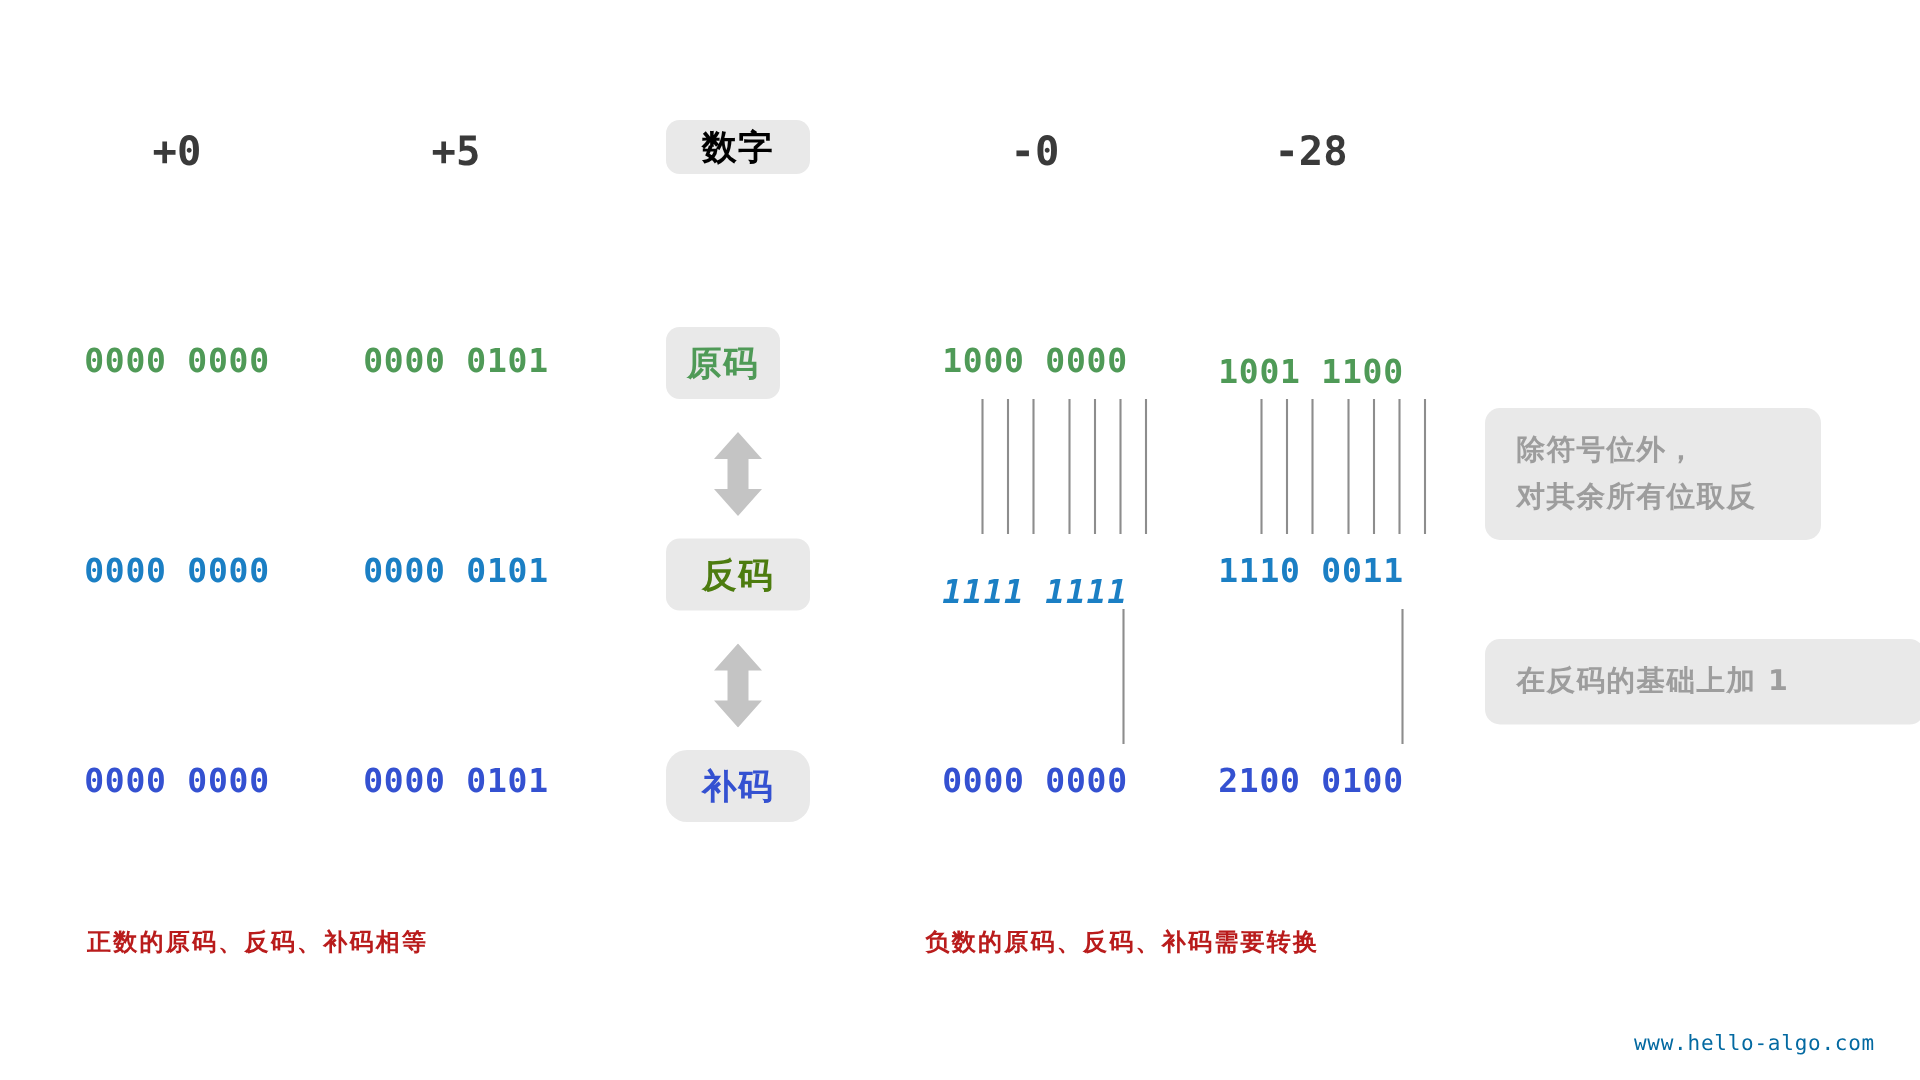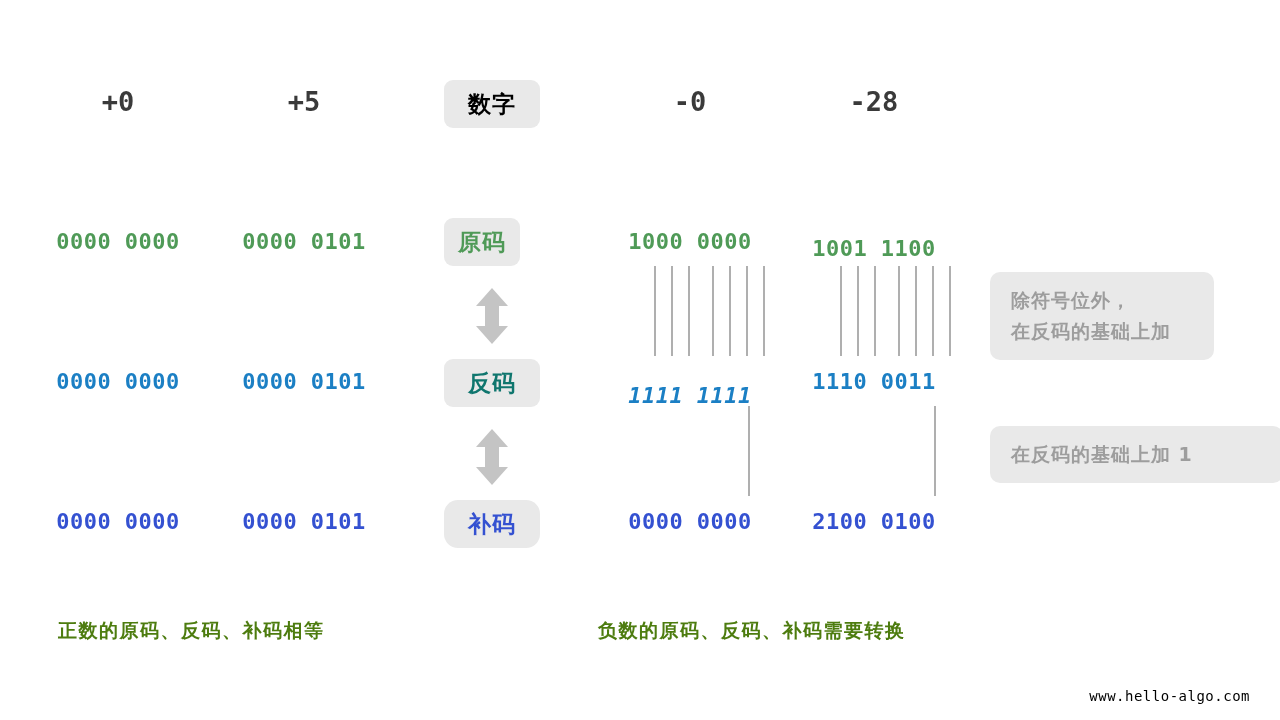--- a/index.html
+++ b/index.html
@@ -50,21 +50,21 @@
     background: #e9e9e9;
     border-radius: 9px;
     display: flex;
     align-items: center;
     justify-content: center;
     font-size: 23px;
     font-weight: bold;
     letter-spacing: 1px;
   }
   .pill.p-green  { color: #4f9a57; }
-  .pill.p-blue   { color: #0f766e; }
+  .pill.p-blue   { color: #4d7c0f; }
   .pill.p-indigo { color: #3451d1; border-radius: 14px; }
 
   
   .dbl-arrow {
     position: absolute;
   }
 
   
   .note {
     position: absolute;
@@ -76,56 +76,56 @@
     line-height: 31px;
     letter-spacing: 1px;
     padding: 13px 21px;
     box-sizing: border-box;
     white-space: pre-line;
   }
 
   
   .caption {
     position: absolute;
-    color: #4d7c0f;
-    font-size: 19px;
+    color: #b91c1c;
+    font-size: 16px;
     font-weight: bold;
     letter-spacing: 1.5px;
     white-space: nowrap;
   }
 
   
   .watermark {
     position: absolute;
     right: 30px;
     bottom: 16px;
     font-family: "DejaVu Sans Mono", "Liberation Mono", monospace;
     font-size: 14px;
-    color: #000000;
+    color: #0369a1;
     letter-spacing: 0.5px;
   }
 
   
   .connectors {
     position: absolute;
     left: 0;
     top: 0;
     width: 1280px;
     height: 720px;
     pointer-events: none;
   }
 </style>
 </head>
 <body>
 
 <div class="cell num-header" style="left:44px; top:86px; width:148px;">+0</div>
 
 <div class="cell num-header" style="left:230px; top:86px; width:148px;">+5</div>
 
-<div class="pill" style="left:444px; top:80px; width:96px; height:48px;">
+<div class="pill" style="left:444px; top:80px; width:96px; height:36px;">
   <span class="p-dark">数字</span>
 </div>
 
 <div class="cell num-header" style="left:616px; top:86px; width:148px;">-0</div>
 
 <div class="cell num-header" style="left:800px; top:86px; width:148px;">-28</div>
 
 <div class="cell bits c-green" style="left:44px; top:229px; width:148px;">0000 0000</div>
 
 <div class="cell bits c-green" style="left:230px; top:229px; width:148px;">0000 0101</div>
@@ -193,21 +193,21 @@
     <line x1="933" y1="266" x2="933" y2="356"></line>
     <line x1="950" y1="266" x2="950" y2="356"></line>
 
     <line x1="749" y1="406" x2="749" y2="496"></line>
 
     <line x1="935" y1="406" x2="935" y2="496"></line>
   </g>
 </svg>
 
 <div class="note" style="left:990px; top:272px; width:224px;">除符号位外，
-在反码的基础上加</div>
+对其余所有位取反</div>
 
 <div class="note" style="left:990px; top:426px; width:293px;">在反码的基础上加  1</div>
 
 <div class="caption" style="left:58px; top:618px;">正数的原码、反码、补码相等</div>
 
-<div class="caption" style="left:598px; top:618px;font-family:Liberation Serif, serif;">负数的原码、反码、补码需要转换</div>
+<div class="caption" style="left:617px; top:618px;font-family:Liberation Serif, serif;">负数的原码、反码、补码需要转换</div>
 
 <div class="watermark">www.hello-algo.com</div>
 
 </body></html>

